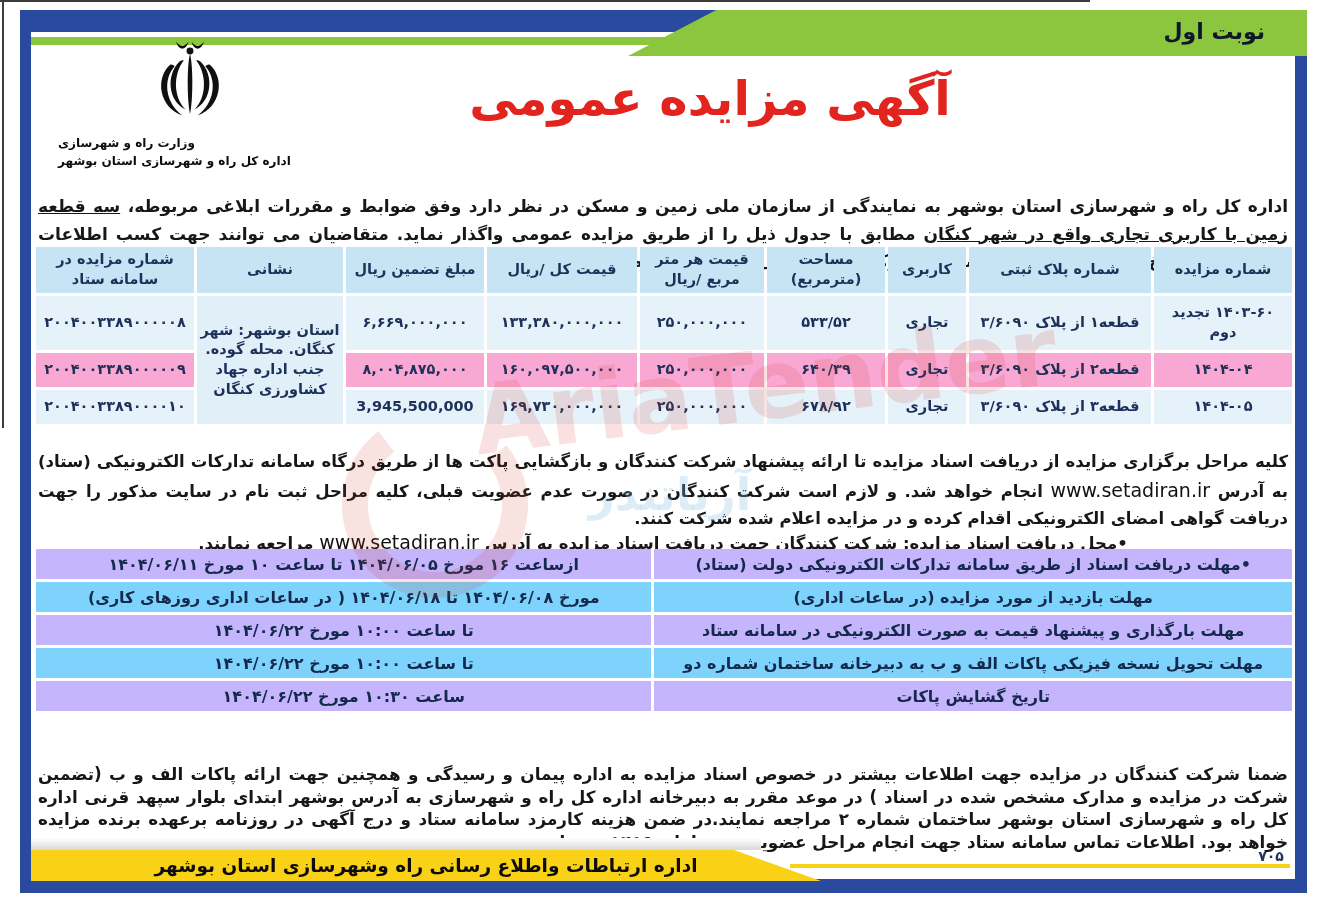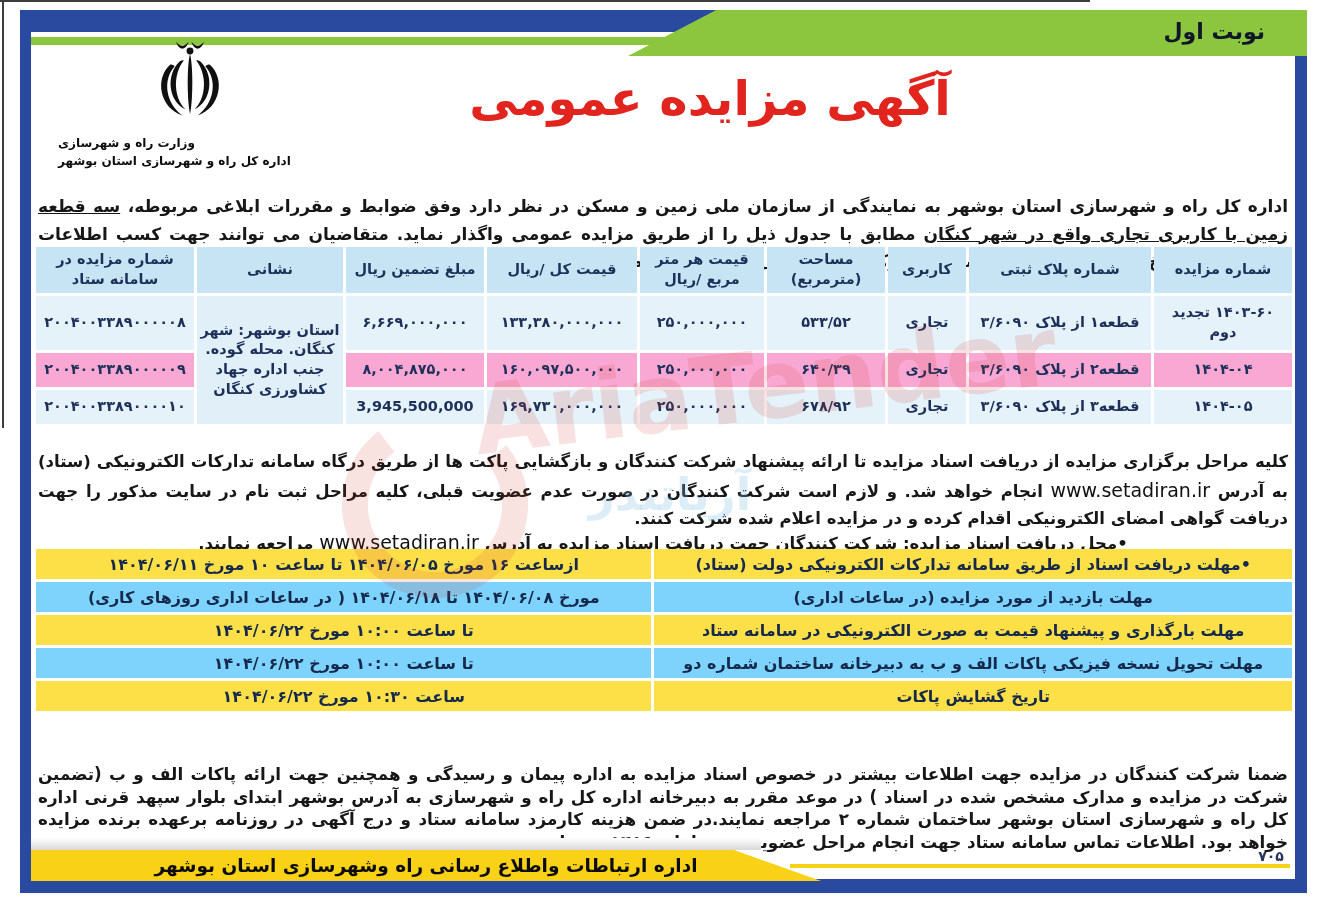--- a/index.html
+++ b/index.html
@@ -53,21 +53,21 @@
   #procedure{left:38px;top:432px;width:1250px;font-size:16.5px;font-weight:600;line-height:1.63;text-align:justify;color:#171717;}
   .url{direction:ltr;unicode-bidi:isolate;font-size:19px;font-weight:400;color:#111;}
   #docs-line{left:38px;top:514px;width:1250px;text-align:center;font-size:16.5px;font-weight:700;color:#171717;}
   
   #schedule{left:33px;top:546px;}
   #schedule table{width:1262px;}
   #schedule td{
     text-align:center;vertical-align:middle;height:28px;padding:1px 6px;
     font-size:16px;font-weight:700;color:#15294d;
   }
-  tr.sched-a td{background:#fde047;}
+  tr.sched-a td{background:#c4b5fd;}
   tr.sched-b td{background:#7dd3fc;}
   #validity{left:33px;top:710px;width:1262px;height:30px;line-height:30px;text-align:center;font-size:16px;font-weight:800;color:#15294d;}
   
   #closing{left:38px;top:746px;width:1250px;font-size:16.8px;font-weight:600;line-height:1.36;text-align:justify;color:#171717;}
   
   #shade{left:31px;top:838px;width:730px;height:12px;background:linear-gradient(180deg,#ffffff,#d8d8d8);}
   #footer-bar{
     left:31px;top:850px;width:790px;height:31px;background:#f9d116;
     clip-path:polygon(0 0,89% 0,100% 100%,0 100%);
     text-align:center;font-size:18.5px;font-weight:800;line-height:31px;color:#0c0c0c;

